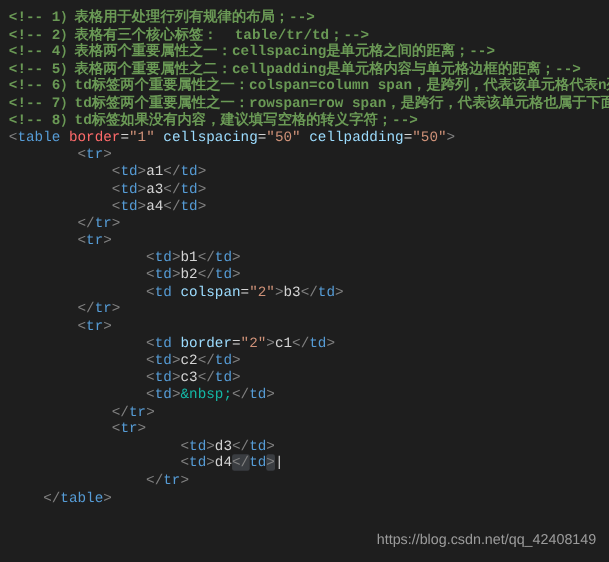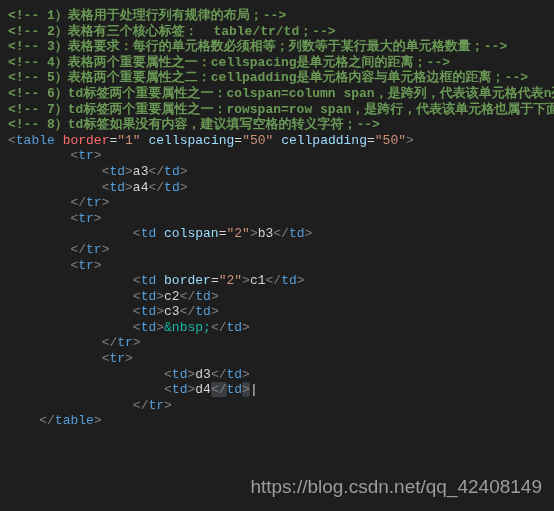--- a/index.html
+++ b/index.html
@@ -25,43 +25,45 @@
 .attr-eq { color: #d4d4d4; }
 .attr-val { color: #ce9178; }
 .text { color: #d4d4d4; }
 .entity { color: #14b8a6; }
 .cursor { color: #d4d4d4; }
 .watermark {
   position: fixed;
   bottom: 12px;
   right: 12px;
   color: #bbb;
-  font-size: 19px;
+  font-size: 13px;
   font-family: Arial, sans-serif;
   opacity: 0.8;
 }
 </style>
 </head>
 <body>
 
 <div>
 <div class="line"><span class="comment">&lt;!-- 1）表格用于处理行列有规律的布局；--&gt;</span></div>
 <div class="line"><span class="comment">&lt;!-- 2）表格有三个核心标签：  table/tr/td；--&gt;</span></div>
-<div class="line"><span class="comment">&lt;!-- 3）表格要求：每行的单元格数必须相等；列数等于某行最大的单元格数量；--&gt;</span></div>
 <div class="line"><span class="comment">&lt;!-- 4）表格两个重要属性之一：cellspacing是单元格之间的距离；--&gt;</span></div>
 <div class="line"><span class="comment">&lt;!-- 5）表格两个重要属性之二：cellpadding是单元格内容与单元格边框的距离；--&gt;</span></div>
 <div class="line"><span class="comment">&lt;!-- 6）td标签两个重要属性之一：colspan=column span，是跨列，代表该单元格代表n列；--&gt;</span></div>
 <div class="line"><span class="comment">&lt;!-- 7）td标签两个重要属性之一：rowspan=row span，是跨行，代表该单元格也属于下面的n行；--&gt;</span></div>
 <div class="line"><span class="comment">&lt;!-- 8）td标签如果没有内容，建议填写空格的转义字符；--&gt;</span></div>
 <div class="line"><span class="tag-bracket">&lt;</span><span class="tag-name">table</span> <span class="attr-name red">border</span><span class="attr-eq">=</span><span class="attr-val">"1"</span> <span class="attr-name">cellspacing</span><span class="attr-eq">=</span><span class="attr-val">"50"</span> <span class="attr-name">cellpadding</span><span class="attr-eq">=</span><span class="attr-val">"50"</span><span class="tag-bracket">&gt;</span></div>
 <div class="line"><span>        </span><span class="tag-bracket">&lt;</span><span class="tag-name">tr</span><span class="tag-bracket">&gt;</span></div>
+<div class="line"><span>            </span><span class="tag-bracket">&lt;</span><span class="tag-name">td</span><span class="tag-bracket">&gt;</span><span class="text">a1</span><span class="tag-bracket">&lt;/</span><span class="tag-name">td</span><span class="tag-bracket">&gt;</span></div>
 <div class="line"><span>            </span><span class="tag-bracket">&lt;</span><span class="tag-name">td</span><span class="tag-bracket">&gt;</span><span class="text">a3</span><span class="tag-bracket">&lt;/</span><span class="tag-name">td</span><span class="tag-bracket">&gt;</span></div>
 <div class="line"><span>            </span><span class="tag-bracket">&lt;</span><span class="tag-name">td</span><span class="tag-bracket">&gt;</span><span class="text">a4</span><span class="tag-bracket">&lt;/</span><span class="tag-name">td</span><span class="tag-bracket">&gt;</span></div>
 <div class="line"><span>        </span><span class="tag-bracket">&lt;/</span><span class="tag-name">tr</span><span class="tag-bracket">&gt;</span></div>
 <div class="line"><span>        </span><span class="tag-bracket">&lt;</span><span class="tag-name">tr</span><span class="tag-bracket">&gt;</span></div>
+<div class="line"><span>                </span><span class="tag-bracket">&lt;</span><span class="tag-name">td</span><span class="tag-bracket">&gt;</span><span class="text">b1</span><span class="tag-bracket">&lt;/</span><span class="tag-name">td</span><span class="tag-bracket">&gt;</span></div>
+<div class="line"><span>                </span><span class="tag-bracket">&lt;</span><span class="tag-name">td</span><span class="tag-bracket">&gt;</span><span class="text">b2</span><span class="tag-bracket">&lt;/</span><span class="tag-name">td</span><span class="tag-bracket">&gt;</span></div>
 <div class="line"><span>                </span><span class="tag-bracket">&lt;</span><span class="tag-name">td</span> <span class="attr-name">colspan</span><span class="attr-eq">=</span><span class="attr-val">"2"</span><span class="tag-bracket">&gt;</span><span class="text">b3</span><span class="tag-bracket">&lt;/</span><span class="tag-name">td</span><span class="tag-bracket">&gt;</span></div>
 <div class="line"><span>        </span><span class="tag-bracket">&lt;/</span><span class="tag-name">tr</span><span class="tag-bracket">&gt;</span></div>
 <div class="line"><span>        </span><span class="tag-bracket">&lt;</span><span class="tag-name">tr</span><span class="tag-bracket">&gt;</span></div>
 <div class="line"><span>                </span><span class="tag-bracket">&lt;</span><span class="tag-name">td</span> <span class="attr-name">border</span><span class="attr-eq">=</span><span class="attr-val">"2"</span><span class="tag-bracket">&gt;</span><span class="text">c1</span><span class="tag-bracket">&lt;/</span><span class="tag-name">td</span><span class="tag-bracket">&gt;</span></div>
 <div class="line"><span>                </span><span class="tag-bracket">&lt;</span><span class="tag-name">td</span><span class="tag-bracket">&gt;</span><span class="text">c2</span><span class="tag-bracket">&lt;/</span><span class="tag-name">td</span><span class="tag-bracket">&gt;</span></div>
 <div class="line"><span>                </span><span class="tag-bracket">&lt;</span><span class="tag-name">td</span><span class="tag-bracket">&gt;</span><span class="text">c3</span><span class="tag-bracket">&lt;/</span><span class="tag-name">td</span><span class="tag-bracket">&gt;</span></div>
 <div class="line"><span>                </span><span class="tag-bracket">&lt;</span><span class="tag-name">td</span><span class="tag-bracket">&gt;</span><span class="entity">&amp;nbsp;</span><span class="tag-bracket">&lt;/</span><span class="tag-name">td</span><span class="tag-bracket">&gt;</span></div>
 <div class="line"><span>            </span><span class="tag-bracket">&lt;/</span><span class="tag-name">tr</span><span class="tag-bracket">&gt;</span></div>
 <div class="line"><span>            </span><span class="tag-bracket">&lt;</span><span class="tag-name">tr</span><span class="tag-bracket">&gt;</span></div>
 <div class="line"><span>                </span>    <span class="tag-bracket">&lt;</span><span class="tag-name">td</span><span class="tag-bracket">&gt;</span><span class="text">d3</span><span class="tag-bracket">&lt;/</span><span class="tag-name">td</span><span class="tag-bracket">&gt;</span></div>

